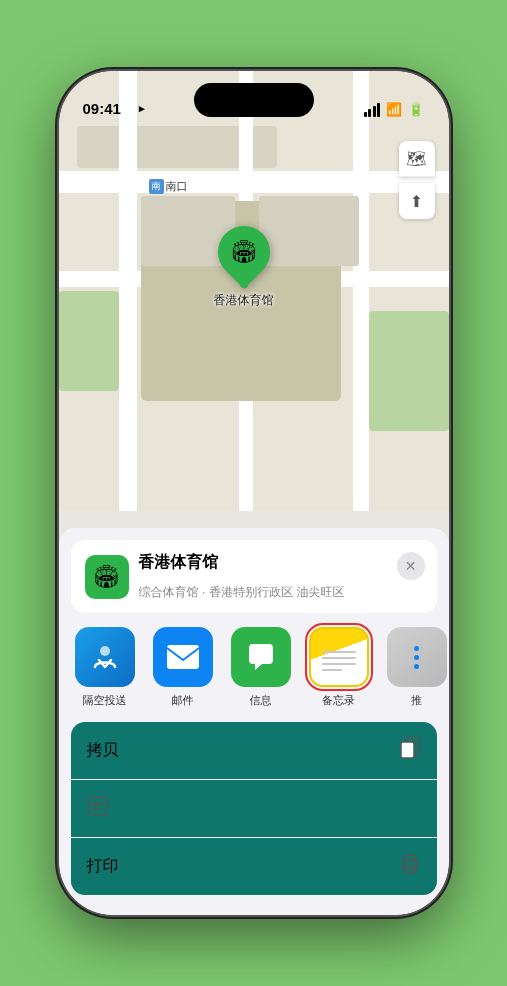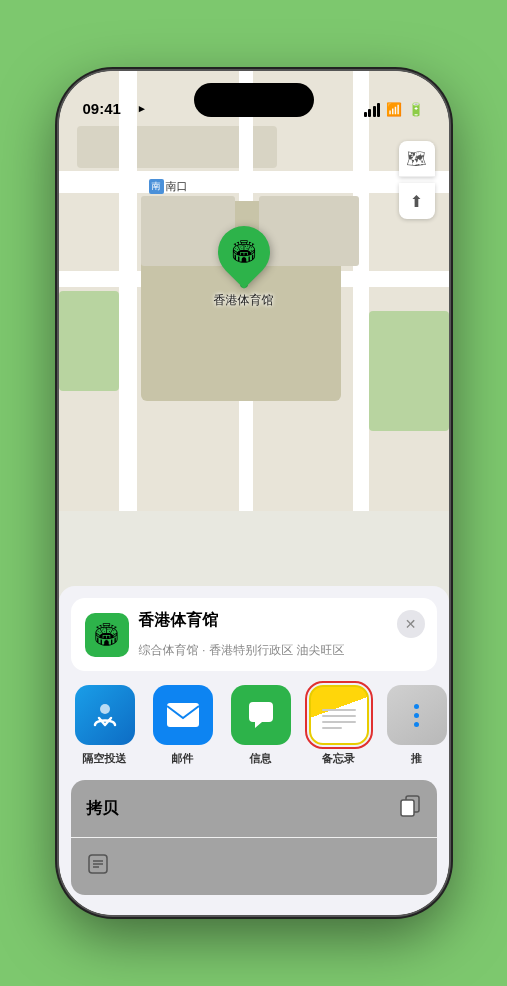--- a/index.html
+++ b/index.html
@@ -317,21 +317,20 @@
       padding-left: 16px;
       gap: 18px;
       overflow: hidden;
     }
     .app-item {
       display: flex;
       flex-direction: column;
       align-items: center;
       gap: 6px;
       cursor: pointer;
-      font-weight: bold;
     }
     .app-icon {
       width: 60px;
       height: 60px;
       border-radius: 14px;
       display: flex;
       align-items: center;
       justify-content: center;
       font-size: 28px;
     }
@@ -384,25 +383,24 @@
     }
 
     
     .app-item-notes .app-icon {
       outline: 2px solid #e03030;
       outline-offset: 2px;
     }
 
     
     .action-row {
-      background: #a3a3a3;
+      background: #0f766e;
       margin: 6px 12px 0;
       border-radius: 14px;
       overflow: hidden;
-      font-weight: bold;
     }
     .action-item {
       display: flex;
       align-items: center;
       justify-content: space-between;
       padding: 15px 16px;
       border-bottom: 1px solid #f0f0f0;
       cursor: pointer;
     }
     .action-item:last-child {
@@ -587,20 +585,31 @@
           <span class="action-icon">
             <svg width="22" height="22" viewBox="0 0 22 22" fill="none">
               <rect x="2" y="2" width="18" height="18" rx="3" stroke="#555" stroke-width="1.5" fill="none"></rect>
               <line x1="6" y1="8" x2="16" y2="8" stroke="#555" stroke-width="1.3"></line>
               <line x1="6" y1="11" x2="16" y2="11" stroke="#555" stroke-width="1.3"></line>
               <line x1="6" y1="14" x2="12" y2="14" stroke="#555" stroke-width="1.3"></line>
             </svg>
           </span>
         </div>
 
+        <div class="action-item">
+          <span class="action-label">打印</span>
+          <span class="action-icon">
+            <svg width="22" height="22" viewBox="0 0 22 22" fill="none">
+              <rect x="4" y="7" width="14" height="9" rx="2" stroke="#555" stroke-width="1.5" fill="none"></rect>
+              <rect x="6" y="2" width="10" height="6" rx="1" stroke="#555" stroke-width="1.3" fill="none"></rect>
+              <rect x="6" y="13" width="10" height="7" rx="1" stroke="#555" stroke-width="1.3" fill="none"></rect>
+              <circle cx="17" cy="11" r="1" fill="#555"></circle>
+            </svg>
+          </span>
+        </div>
 
       </div>
 
     </div>
 
     <div class="home-indicator"></div>
 
   </div>
 </div>
 

